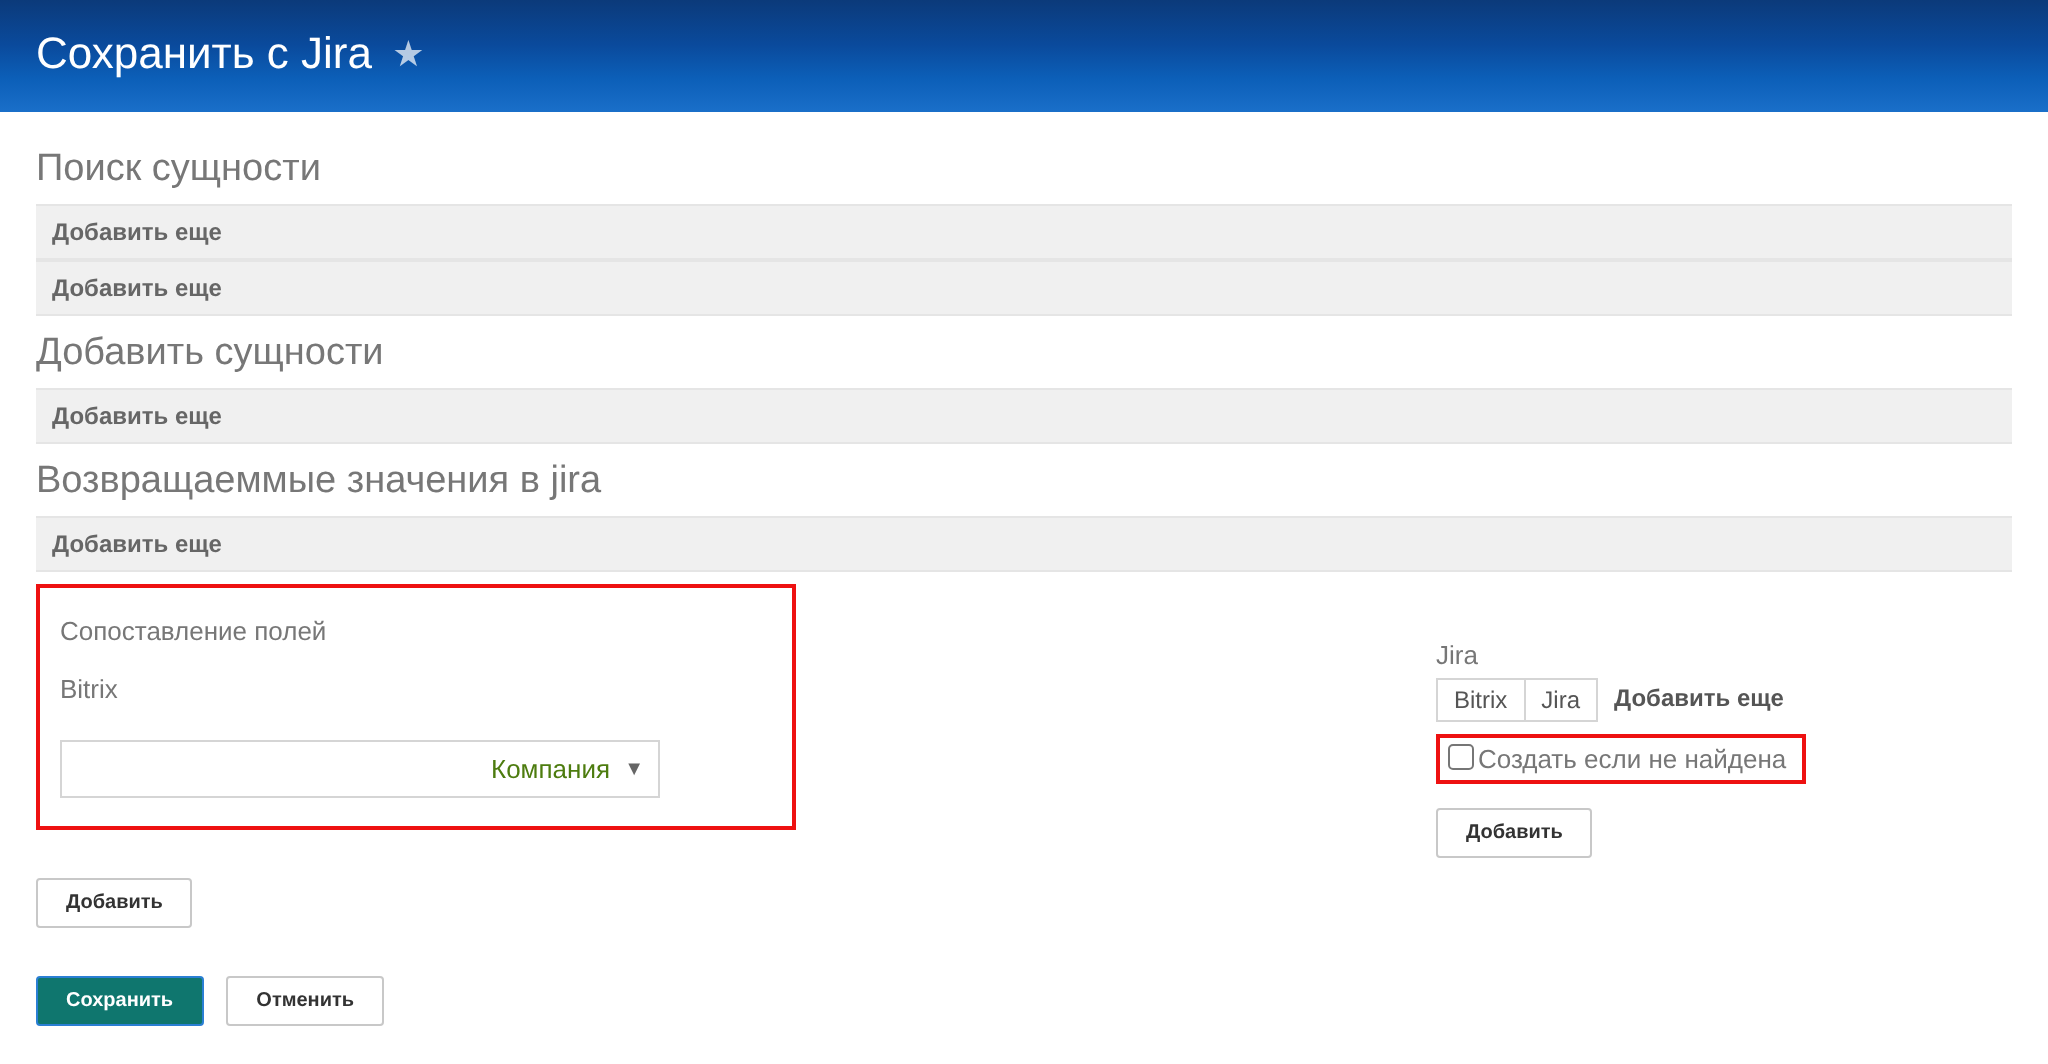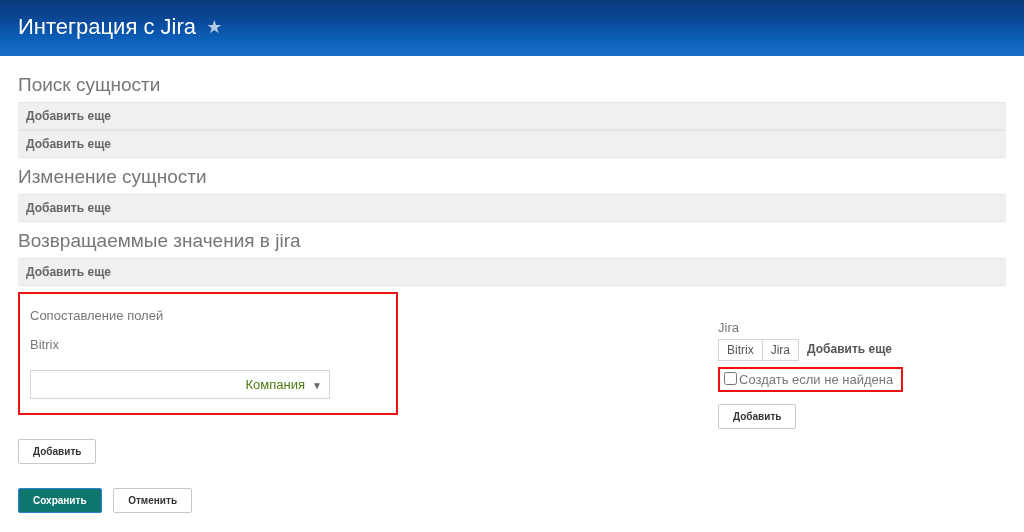--- a/index.html
+++ b/index.html
@@ -131,32 +131,32 @@
     .btn-row-1 { margin-top: 10px; margin-left: 0; }
     .btn-row-2 { margin-top: 24px; }
     .btn-row-2 .btn { margin-right: 8px; }
     .right-add-btn { margin-top: 12px; }
     .bitrix-label-left { padding-top: 10px; }
   </style>
 </head>
 <body>
 
 <div class="header">
-  <span>Интеграция с Jira</span>
+  <span>Сохранить с Jira</span>
   <span class="star">★</span>
 </div>
 
 <div class="content">
 
   <div class="section-label">Поиск сущности</div>
   <div class="add-more-bar">Добавить еще</div>
 
   <div class="add-more-bar">Добавить еще</div>
 
-  <div class="section-label">Изменение сущности</div>
+  <div class="section-label">Добавить сущности</div>
   <div class="add-more-bar">Добавить еще</div>
 
   <div class="section-label">Возвращаеммые значения в jira</div>
   <div class="add-more-bar">Добавить еще</div>
 
   <div class="mapping-top">
     <div class="mapping-box-left">
       <div class="col-label">Сопоставление полей</div>
       <div class="col-label bitrix-label-left">Bitrix</div>
       <div class="select-wrap">

